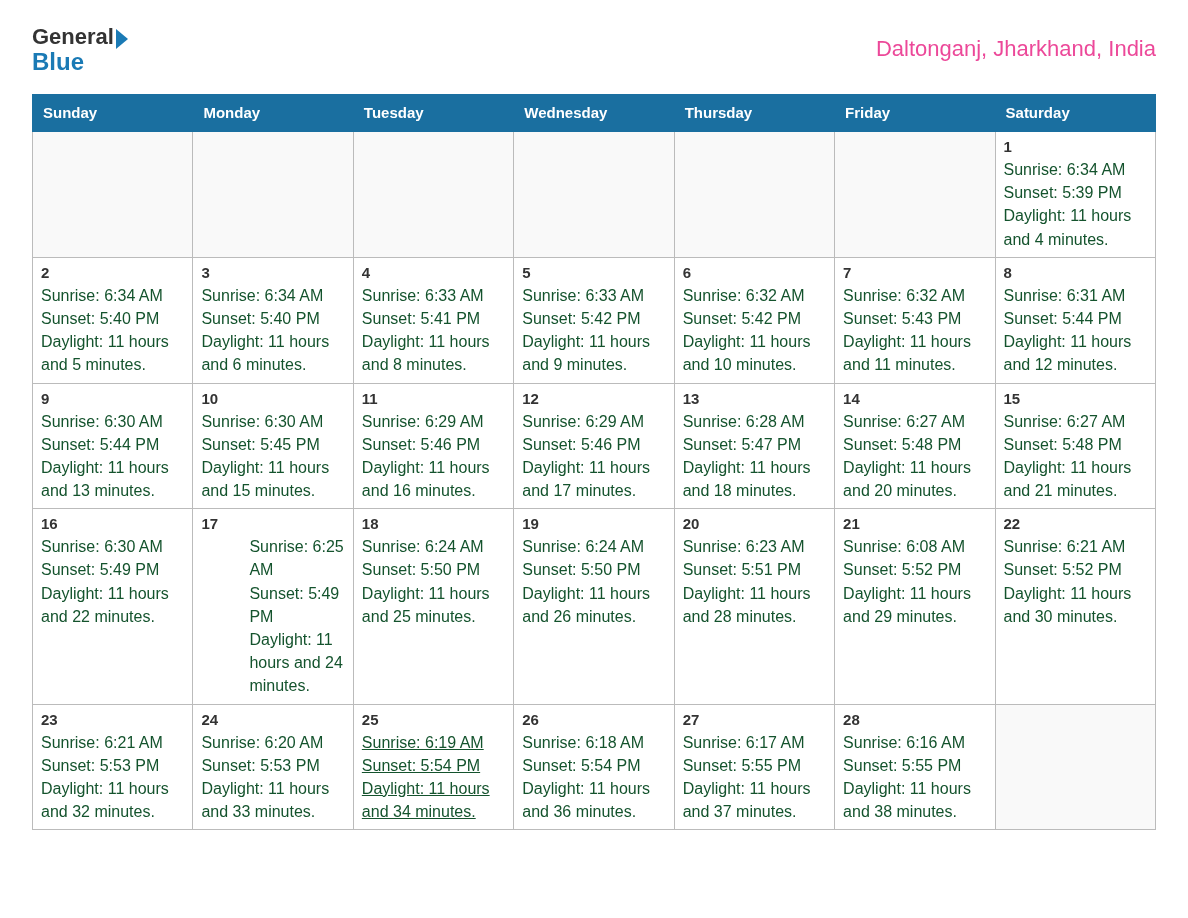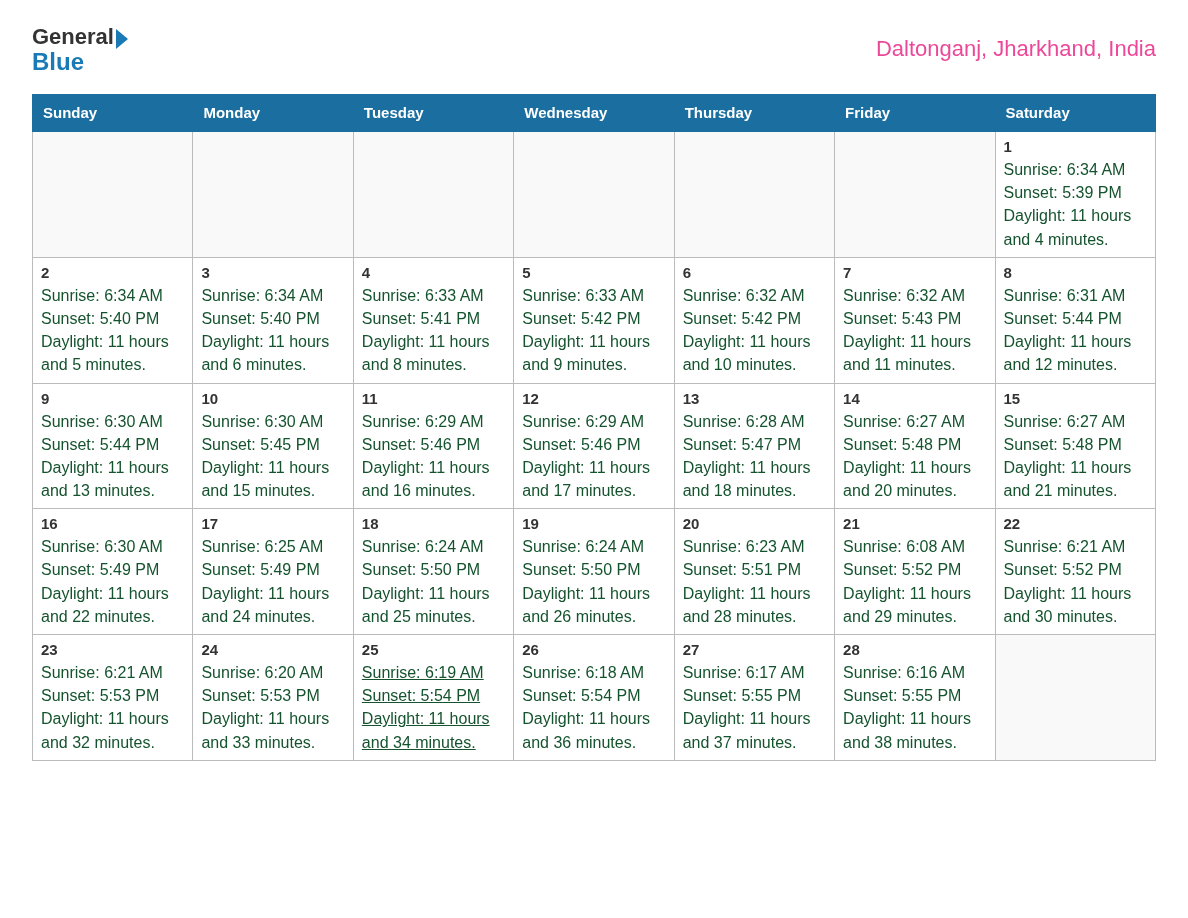--- a/index.html
+++ b/index.html
@@ -240,21 +240,21 @@
       </tr>
       <tr class="week-row">
         <td>
           <span class="day-num">16</span>
           <div class="day-info" style="white-space: pre-line;">Sunrise: 6:30 AM
 Sunset: 5:49 PM
 Daylight: 11 hours and 22 minutes.</div>
         </td>
         <td>
           <span class="day-num">17</span>
-          <div class="day-info" style="white-space: pre-line;">Sunrise: 6:25 AM
+          <div class="day-info" style="white-space: pre-line; margin-left: 48px;">Sunrise: 6:25 AM
 Sunset: 5:49 PM
 Daylight: 11 hours and 24 minutes.</div>
         </td>
         <td>
           <span class="day-num">18</span>
           <div class="day-info" style="white-space: pre-line;">Sunrise: 6:24 AM
 Sunset: 5:50 PM
 Daylight: 11 hours and 25 minutes.</div>
         </td>
         <td>

